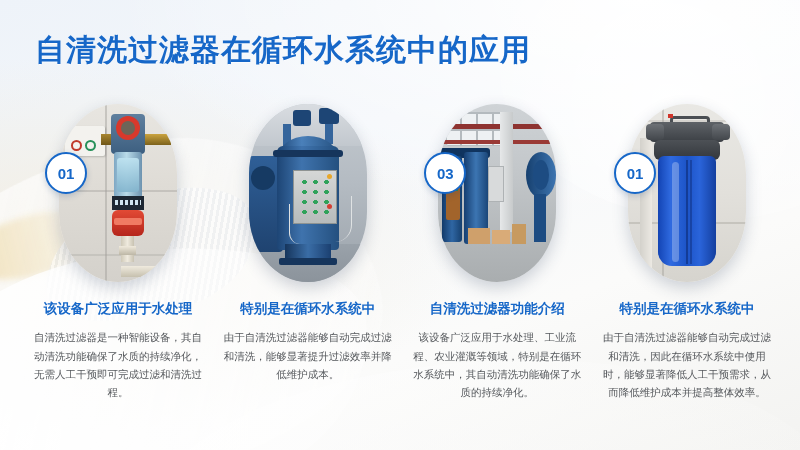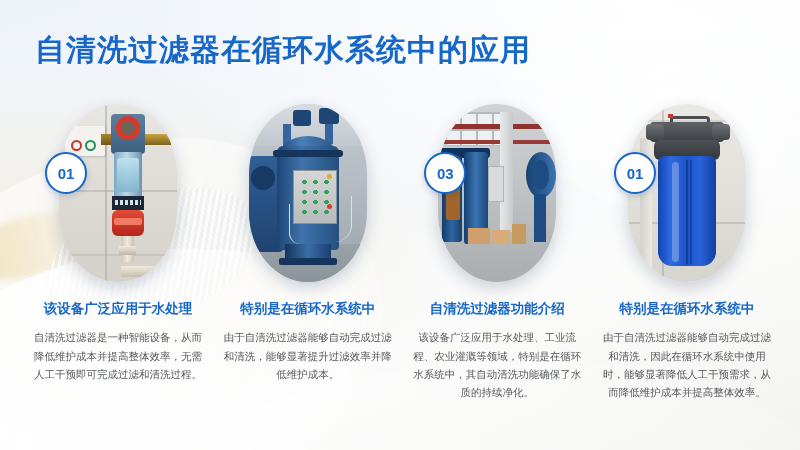--- a/index.html
+++ b/index.html
@@ -228,21 +228,21 @@
             <i class="knob"></i>
             <i class="knob2"></i>
           <i class="stem"></i>
             <i class="nut"></i>
             <i class="elbow"></i>
             <i class="horiz"></i>
         </div>
         <div class="badge">01</div>
       </div>
       <div class="card-title">该设备广泛应用于水处理</div>
-      <div class="card-body">自清洗过滤器是一种智能设备，从而降低维护成本并提高整体效率，无需人工干预即可完成过滤和清洗过程。</div>
+      <div class="card-body">自清洗过滤器是一种智能设备，其自动清洗功能确保了水质的持续净化，无需人工干预即可完成过滤和清洗过程。</div>
     </div>
 
     <div class="card">
       <div class="photo-wrap">
         <div class="photo p2">
           <i class="sky"></i>
             <i class="floor"></i>
           <i class="side"></i>
             <i class="sideC"></i>
           <i class="pipe"></i>

